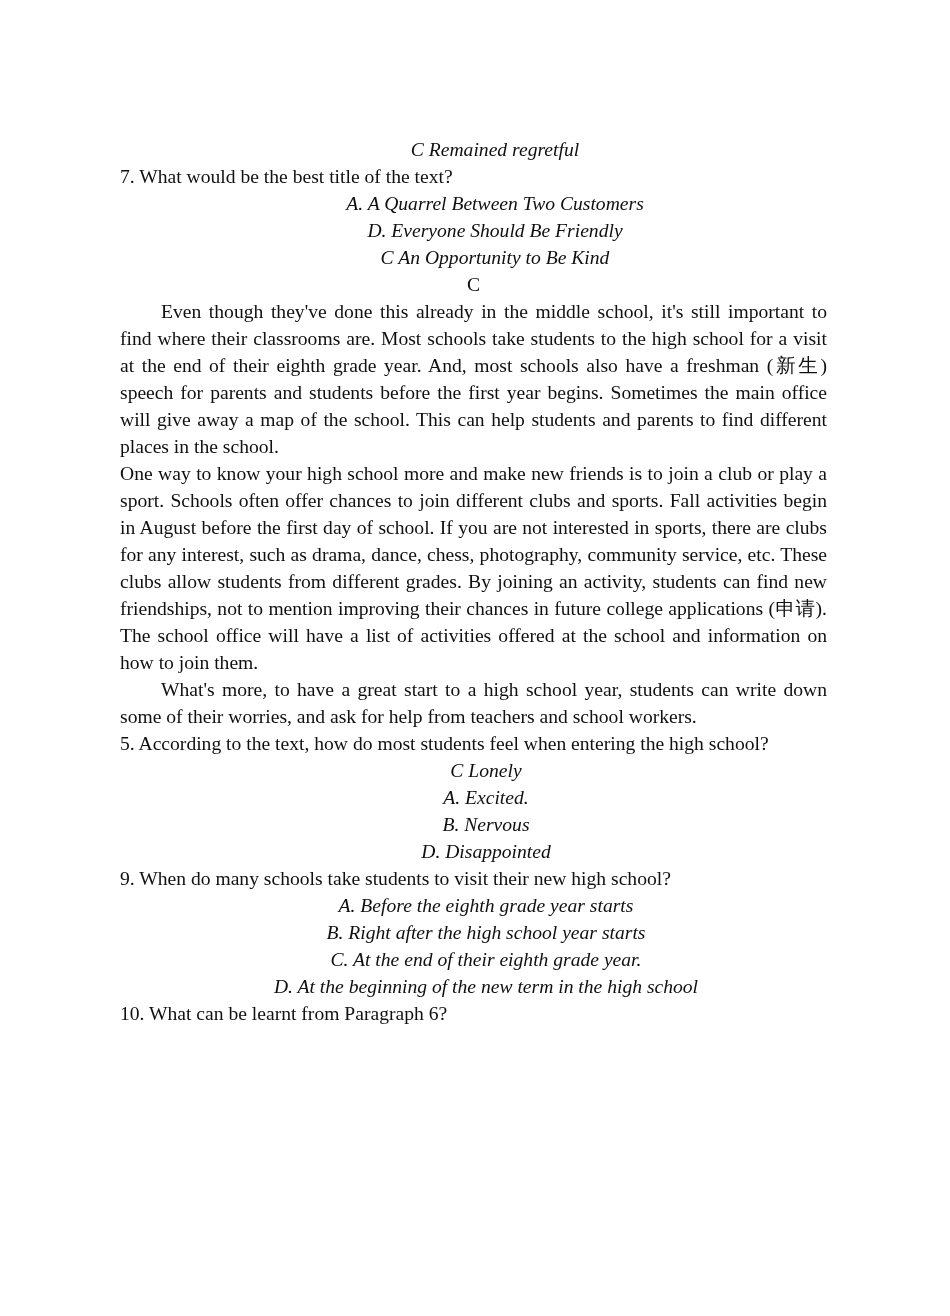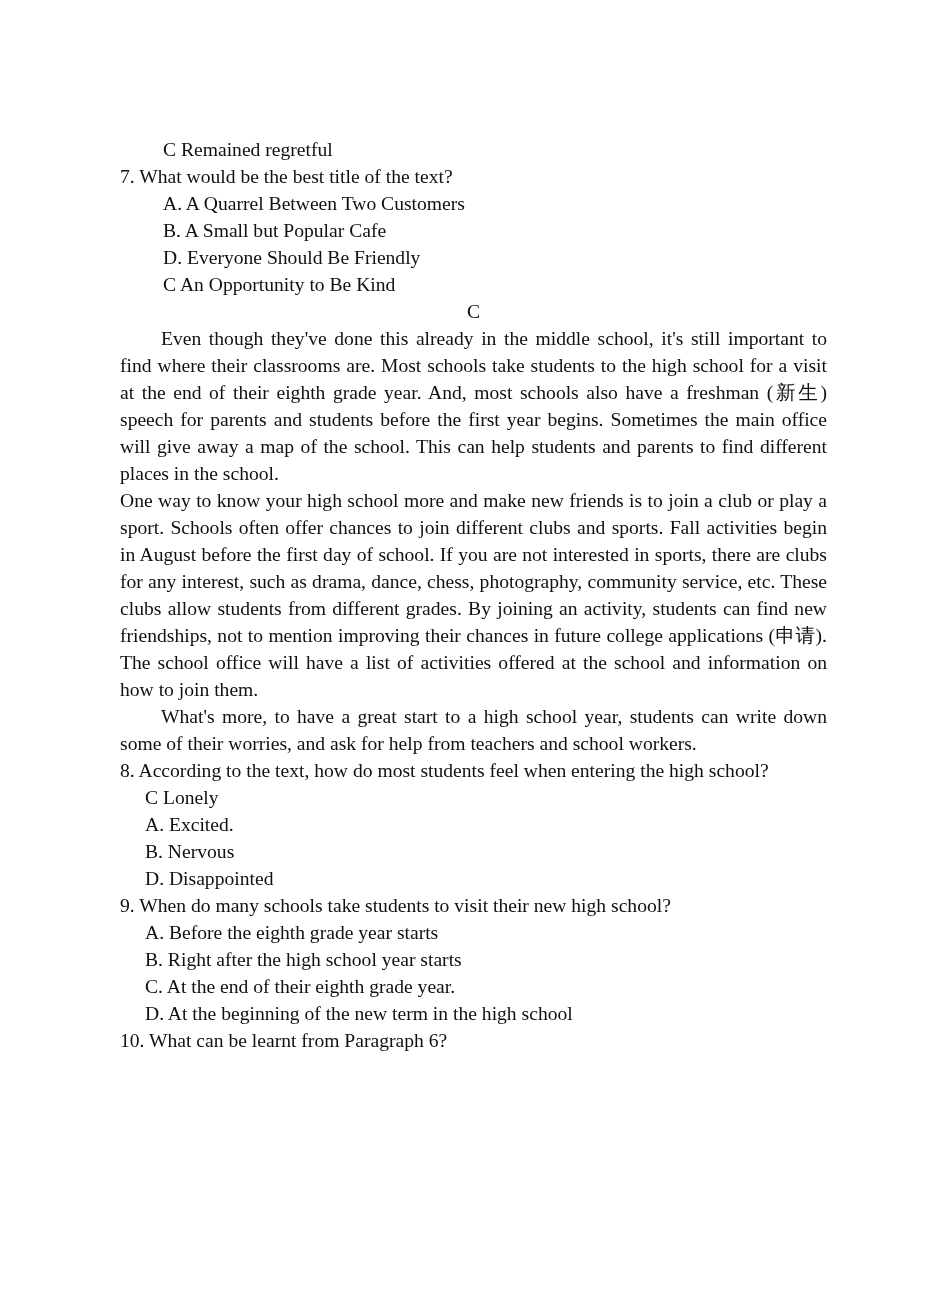--- a/index.html
+++ b/index.html
@@ -45,23 +45,24 @@
   }
 
   
   .qline {
     text-align: left;
     white-space: pre-wrap;
   }
 
   
   .optline {
-    text-align: left;
+    text-align: center;
     white-space: pre-wrap;
     padding-left: 43px;
+    font-style: italic;
   }
   
   .optline.narrow {
     padding-left: 25px;
   }
 
   .section-head {
     text-align: center;
     width: 707px;
     padding-left: 0;
@@ -84,31 +85,30 @@
 </head>
 <body>
 
 <div class="page">
   <div class="content">
 
     <div class="optline">C Remained regretful</div>
 
     <div class="qline">7. What would be the best title of the text?</div>
     <div class="optline">A. A Quarrel Between Two Customers</div>
-    <div class="optline">B. A Small but Popular Cafe</div>
     <div class="optline">D. Everyone Should Be Friendly</div>
     <div class="optline">C An Opportunity to Be Kind</div>
 
     <div class="section-head">C</div>
 
     <p class="para indent">Even though they've done this already in the middle school, it's still important to find where their classrooms are. Most schools take students to the high school for a visit at the end of their eighth grade year. And, most schools also have a freshman (新生) speech for parents and students before the first year begins. Sometimes the main office will give away a map of the school. This can help students and parents to find different places in the school.</p>
     <p class="para noindent">One way to know your high school more and make new friends is to join a club or play a sport. Schools often offer chances to join different clubs and sports. Fall activities begin in August before the first day of school. If you are not interested in sports, there are clubs for any interest, such as drama, dance, chess, photography, community service, etc. These clubs allow students from different grades. By joining an activity, students can find new friendships, not to mention improving their chances in future college applications (申请). The school office will have a list of activities offered at the school and information on how to join them.</p>
     <p class="para indent">What's more, to have a great start to a high school year, students can write down some of their worries, and ask for help from teachers and school workers.</p>
 
-    <div class="qline">8. According to the text, how do most students feel when entering the high school?</div>
+    <div class="qline">5. According to the text, how do most students feel when entering the high school?</div>
     <div class="optline narrow">C Lonely</div>
     <div class="optline narrow">A. Excited.</div>
     <div class="optline narrow">B. Nervous</div>
     <div class="optline narrow">D. Disappointed</div>
 
     <div class="qline">9. When do many schools take students to visit their new high school?</div>
     <div class="optline narrow">A. Before the eighth grade year starts</div>
     <div class="optline narrow">B. Right after the high school year starts</div>
     <div class="optline narrow">C. At the end of their eighth grade year.</div>
     <div class="optline narrow">D. At the beginning of the new term in the high school</div>

